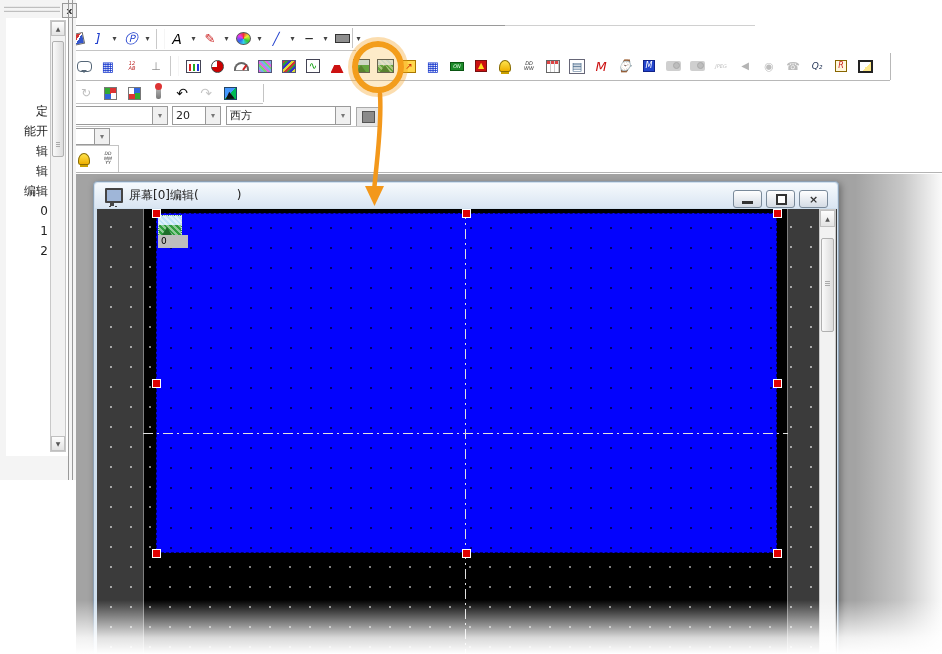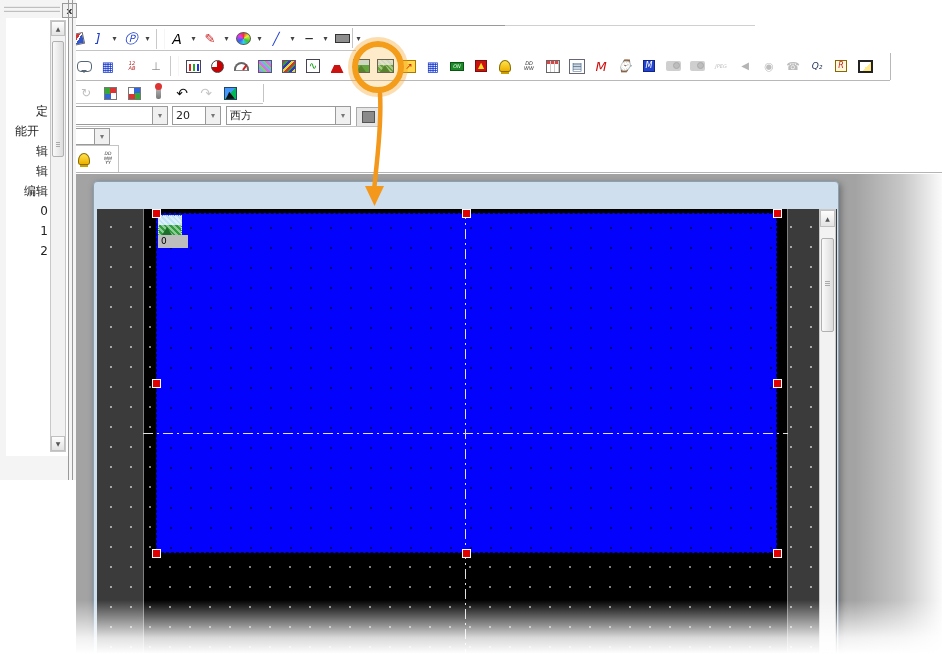--- a/index.html
+++ b/index.html
@@ -422,41 +422,50 @@
 
   <div class="mdi"></div>
 
   <div class="sidepanel">
     <div class="grip" style="left:4px;top:6px;width:56px;"></div>
     <div class="grip" style="left:4px;top:10px;width:56px;"></div>
     <div class="pclose" style="left:62px;top:3px;">x</div>
     <div class="slist">
       <div id="side-items">
           <div class="sitem" style="top: 83px;">定</div>
-          <div class="sitem" style="top: 103px; text-align: center;">能开</div>
+          <div class="sitem" style="top: 103px;">能开</div>
           <div class="sitem" style="top: 123px;">辑</div>
           <div class="sitem" style="top: 143px;">辑</div>
           <div class="sitem" style="top: 163px;">编辑</div>
           <div class="sitem" style="top: 183px;">0</div>
           <div class="sitem" style="top: 203px;">1</div>
           <div class="sitem" style="top: 223px;">2</div>
         </div>
       <div class="sb" style="left:44px;top:2px;width:16px;height:432px;">
         <div class="btn" style="top:0;">▲</div>
         <div class="thumb" style="top:20px;height:116px;">
           <div class="gripl" style="top:100px;"></div>
         </div>
         <div class="btn" style="top:415px;">▼</div>
       </div>
     </div>
     <div class="vline" style="left:68px;top:0;height:480px;background:#999;"></div>
     <div class="vline" style="left:72px;top:0;height:480px;background:#999;"></div>
   </div>
 
   <div class="win">
+    <div class="titlebar">
+      <span class="title-ico"></span>
+      <span class="title-txt">屏幕[0]编辑(          )</span>
+      <span class="wbtns">
+        <span class="wbtn b-min"></span>
+        <span class="wbtn b-res"></span>
+        <span class="wbtn b-cls">×</span>
+      </span>
+    </div>
     <div class="client">
       <div class="vline" style="left:46px;top:0;height:444px;background:#808080;"></div>
       <div class="screen"></div>
       <div class="vline" style="left:690px;top:0;height:444px;background:#808080;"></div>
       <div class="blue"></div>
       <div class="ch-v"></div>
       <div class="ch-h"></div>
       <div class="objico"></div>
       <div class="objlabel">0</div>
       <div id="handles">

